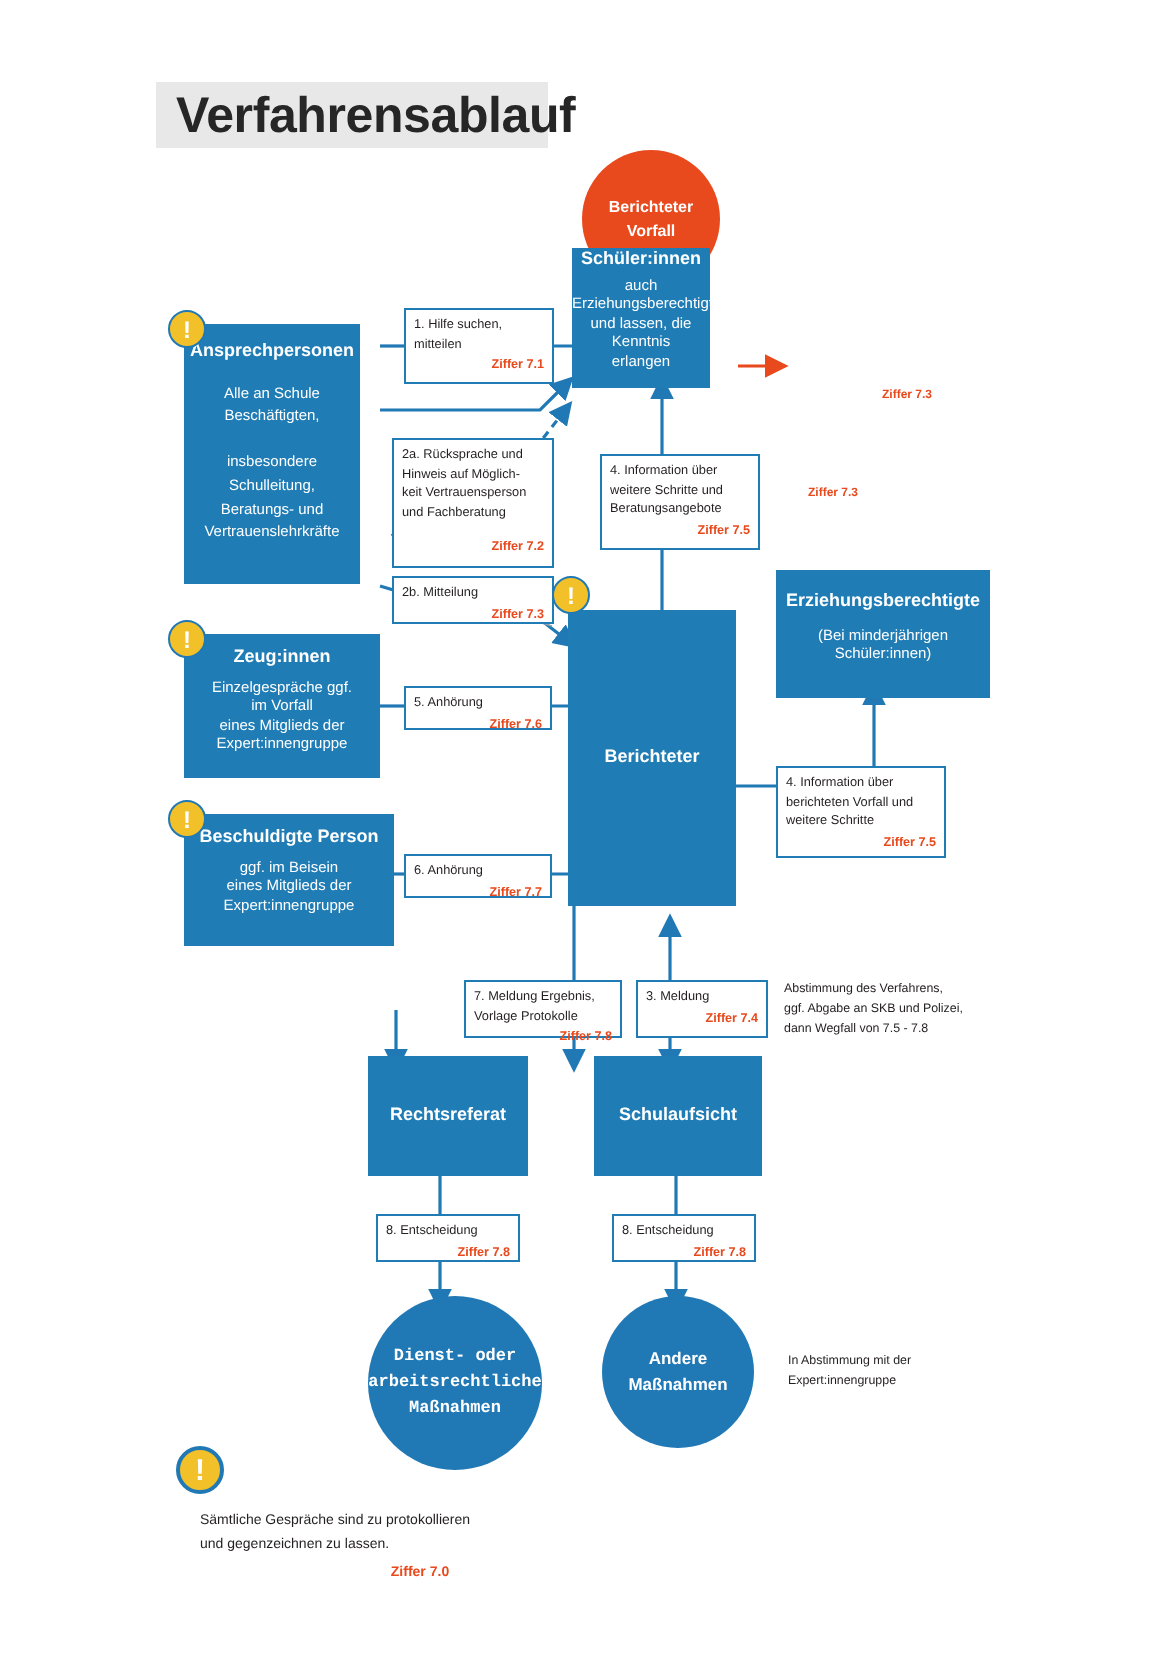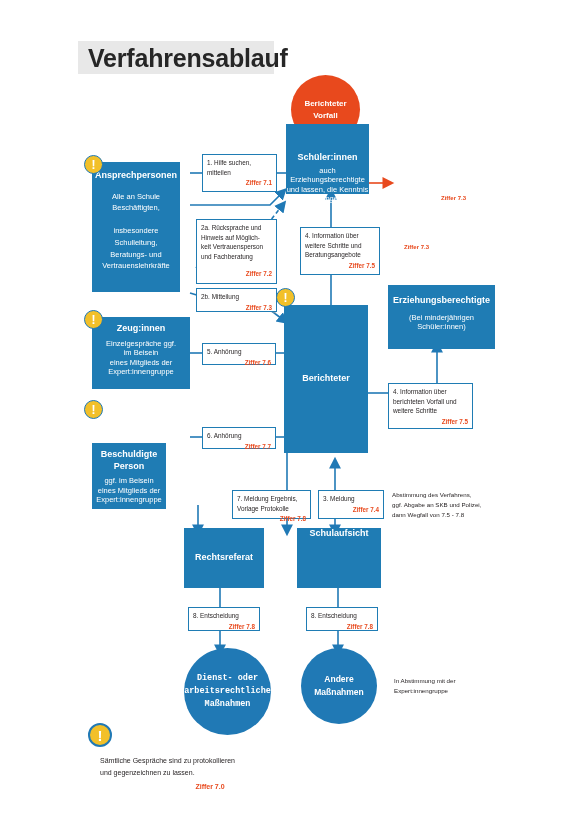--- a/index.html
+++ b/index.html
@@ -184,21 +184,21 @@
     </g>
   </svg>
 
   <div class="circ circ-red" style="left:291px;top:75px;width:69px;height:69px;">
     <div>
       <span>Berichteter</span><br>
       <span>Vorfall</span>
     </div>
   </div>
 
-  <div class="bbox" style="left:286px;top:124px;width:83px;height:70px;padding-top:28px;">
+  <div class="bbox" style="left:286px;top:124px;width:69px;height:70px;padding-top:0;">
     <span class="hd">Schüler:innen</span>
     <span class="sub" style="white-space:pre-line;margin-top:2px;">auch
 Erziehungsberechtigte
 und lassen, die Kenntnis
 erlangen</span>
   </div>
 
   <div class="warn" style="left:84px;top:155px;">
       <span>!</span>
     </div>
@@ -232,47 +232,47 @@
     <span class="sub" style="white-space:pre-line;margin-top:6px;">(Bei minderjährigen
 Schüler:innen)</span>
   </div>
 
   <div class="warn" style="left:84px;top:310px;">
       <span>!</span>
     </div>
   <div class="bbox" style="left:92px;top:317px;width:98px;height:72px;padding-top:6px;">
     <span class="hd">Zeug:innen</span>
     <span class="sub" style="white-space:pre-line;margin-top:4px;">Einzelgespräche ggf.
-im Beisein
+im Vorfall
 eines Mitglieds der
 Expert:innengruppe</span>
   </div>
 
   <div class="warn" style="left:84px;top:400px;">
       <span>!</span>
     </div>
-  <div class="bbox" style="left:92px;top:407px;width:74px;height:66px;padding-top:6px;margin-top:36px;">
+  <div class="bbox" style="left:92px;top:407px;width:105px;height:66px;padding-top:6px;">
     <span class="hd">Beschuldigte Person</span>
     <span class="sub" style="white-space:pre-line;margin-top:4px;">ggf. im Beisein
 eines Mitglieds der
 Expert:innengruppe</span>
   </div>
 
   <div class="warn" style="left:276px;top:288px;">
       <span>!</span>
     </div>
   <div class="bbox" style="left:284px;top:305px;width:84px;height:148px;display:flex;align-items:center;justify-content:center;">
     <span class="hd">Berichteter</span>
   </div>
 
   <div class="bbox" style="left:184px;top:528px;width:80px;height:60px;display:flex;align-items:center;justify-content:center;">
     <span class="hd">Rechtsreferat</span>
   </div>
 
-  <div class="bbox" style="left:297px;top:528px;width:84px;height:60px;display:flex;justify-content:center;">
+  <div class="bbox" style="left:297px;top:528px;width:84px;height:60px;display:flex;align-items:center;justify-content:center;">
     <span class="hd">Schulaufsicht</span>
   </div>
 
   <div class="circ circ-blue" style="left:184px;top:648px;width:87px;height:87px;">
     <span style="white-space:pre-line;font-family:Liberation Mono, monospace;">Dienst- oder
 arbeitsrechtliche
 Maßnahmen</span>
   </div>
   <div class="circ circ-blue" style="left:301px;top:648px;width:76px;height:76px;">
     <span style="white-space:pre-line;">Andere

